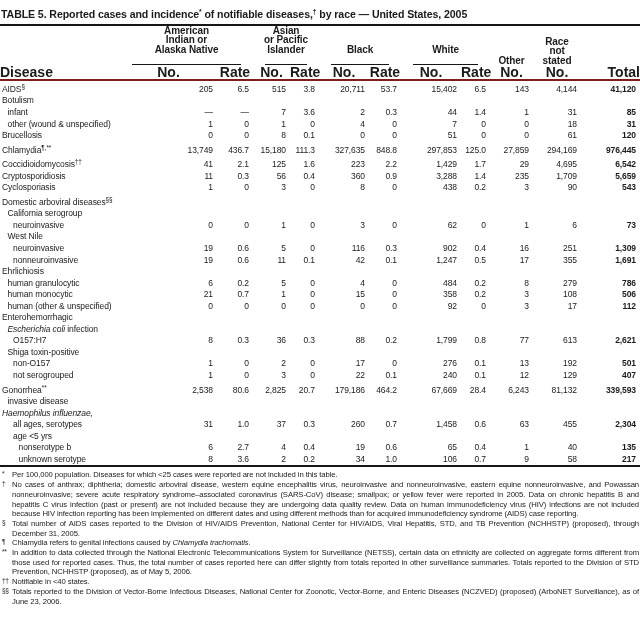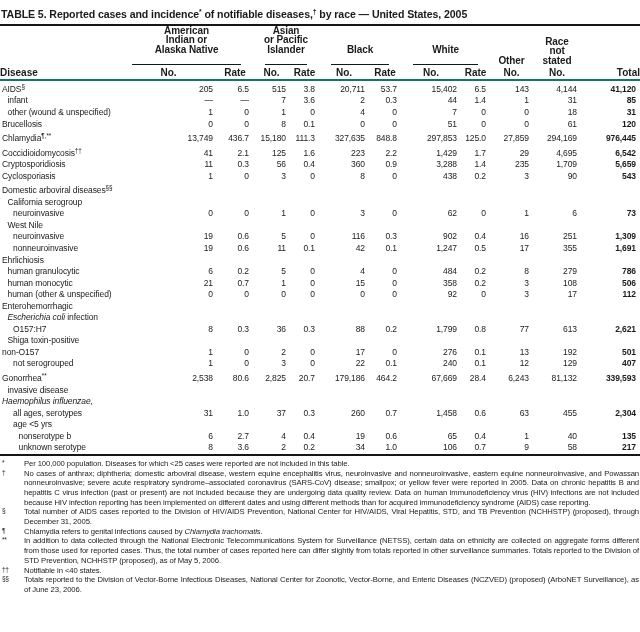--- a/index.html
+++ b/index.html
@@ -9,35 +9,35 @@
   .title{font-weight:bold;font-size:10.6px;line-height:13px;padding:5px 2px 3px 1px;letter-spacing:-0.1px;}
   .title sup{font-size:6.8px;vertical-align:4px;}
   .rule-thick{border-top:2px solid #161616;margin:0;}
   
   table{border-collapse:collapse;table-layout:fixed;width:640px;margin:0;border-bottom:2px solid #161616;}
   thead th{font-weight:bold;padding:0;vertical-align:bottom;font-size:10px;}
   th.corner{padding:0;}
   .grp{text-align:center;}
   .gline{display:block;line-height:9.3px;letter-spacing:-0.1px;}
   .ul-wrap{display:block;margin:0 12px;border-bottom:1.2px solid #161616;padding-bottom:10px;}
-  tr.subhead th{border-bottom:2px solid #0f766e;padding:3px 0 2px 0;line-height:9px;font-size:10px;}
+  tr.subhead th{border-bottom:2px solid #7f1d1d;padding:3px 0 2px 0;line-height:9px;font-size:14px;}
   th.dh{text-align:left;padding-left:2px;}
   th.sh{text-align:center;padding-right:14px;}
   th.sh-single{text-align:center;padding-right:22px;}
   th.sh-ns{text-align:center;padding-right:4px;}
   th.sh-total{text-align:right;padding-right:5px;}
   tbody td{font-size:8.5px;line-height:11.55px;height:11.55px;padding:0;white-space:nowrap;vertical-align:bottom;letter-spacing:-0.1px;}
   td.lbl{text-align:left;overflow:hidden;}
   td.num{text-align:right;padding-right:4px;}
   td.total{font-weight:bold;}
   td.lbl sup{font-size:6.3px;vertical-align:3px;letter-spacing:0;}
   td.lbl i{font-style:italic;}
   
   .footnotes{padding:3px 1px 0 1px;}
-  .fn{position:relative;padding-left:23px;font-size:7.7px;line-height:9.7px;text-align:justify;letter-spacing:-0.1px;}
+  .fn{position:relative;padding-left:11px;font-size:7.7px;line-height:9.7px;text-align:justify;letter-spacing:-0.1px;}
   .fn .mk{position:absolute;left:1px;top:-1px;font-size:6.6px;letter-spacing:-0.3px;}
   .fn i{font-style:italic;}
 </style>
 </head>
 <body>
 
 <div class="page">
   <div class="title" id="title"><span>TABLE 5. Reported cases and incidence</span><sup>*</sup><span> of notifiable diseases,</span><sup>†</sup><span> by race — United States, 2005</span></div>
   <div class="rule-thick"></div>
   <table id="data-table">
@@ -116,20 +116,24 @@
           <td class="num">3.8</td>
           <td class="num">20,711</td>
           <td class="num">53.7</td>
           <td class="num">15,402</td>
           <td class="num">6.5</td>
           <td class="num">143</td>
           <td class="num">4,144</td>
           <td class="num total">41,120</td>
         </tr>
         <tr>
+          <td class="lbl" style="padding-left: 2px;"><span>Botulism</span></td>
+          <td colspan="11"></td>
+        </tr>
+        <tr>
           <td class="lbl" style="padding-left: 7.5px;"><span>infant</span></td>
           <td class="num">—</td>
           <td class="num">—</td>
           <td class="num">7</td>
           <td class="num">3.6</td>
           <td class="num">2</td>
           <td class="num">0.3</td>
           <td class="num">44</td>
           <td class="num">1.4</td>
           <td class="num">1</td>
@@ -340,21 +344,21 @@
           <td class="num">0.8</td>
           <td class="num">77</td>
           <td class="num">613</td>
           <td class="num total">2,621</td>
         </tr>
         <tr>
           <td class="lbl" style="padding-left: 7.5px;"><span>Shiga toxin-positive</span></td>
           <td colspan="11"></td>
         </tr>
         <tr>
-          <td class="lbl" style="padding-left: 2px;"><span>non-O157</span></td>
+          <td class="lbl" style="padding-left: 13px;"><span>non-O157</span></td>
           <td class="num">1</td>
           <td class="num">0</td>
           <td class="num">2</td>
           <td class="num">0</td>
           <td class="num">17</td>
           <td class="num">0</td>
           <td class="num">276</td>
           <td class="num">0.1</td>
           <td class="num">13</td>
           <td class="num">192</td>

